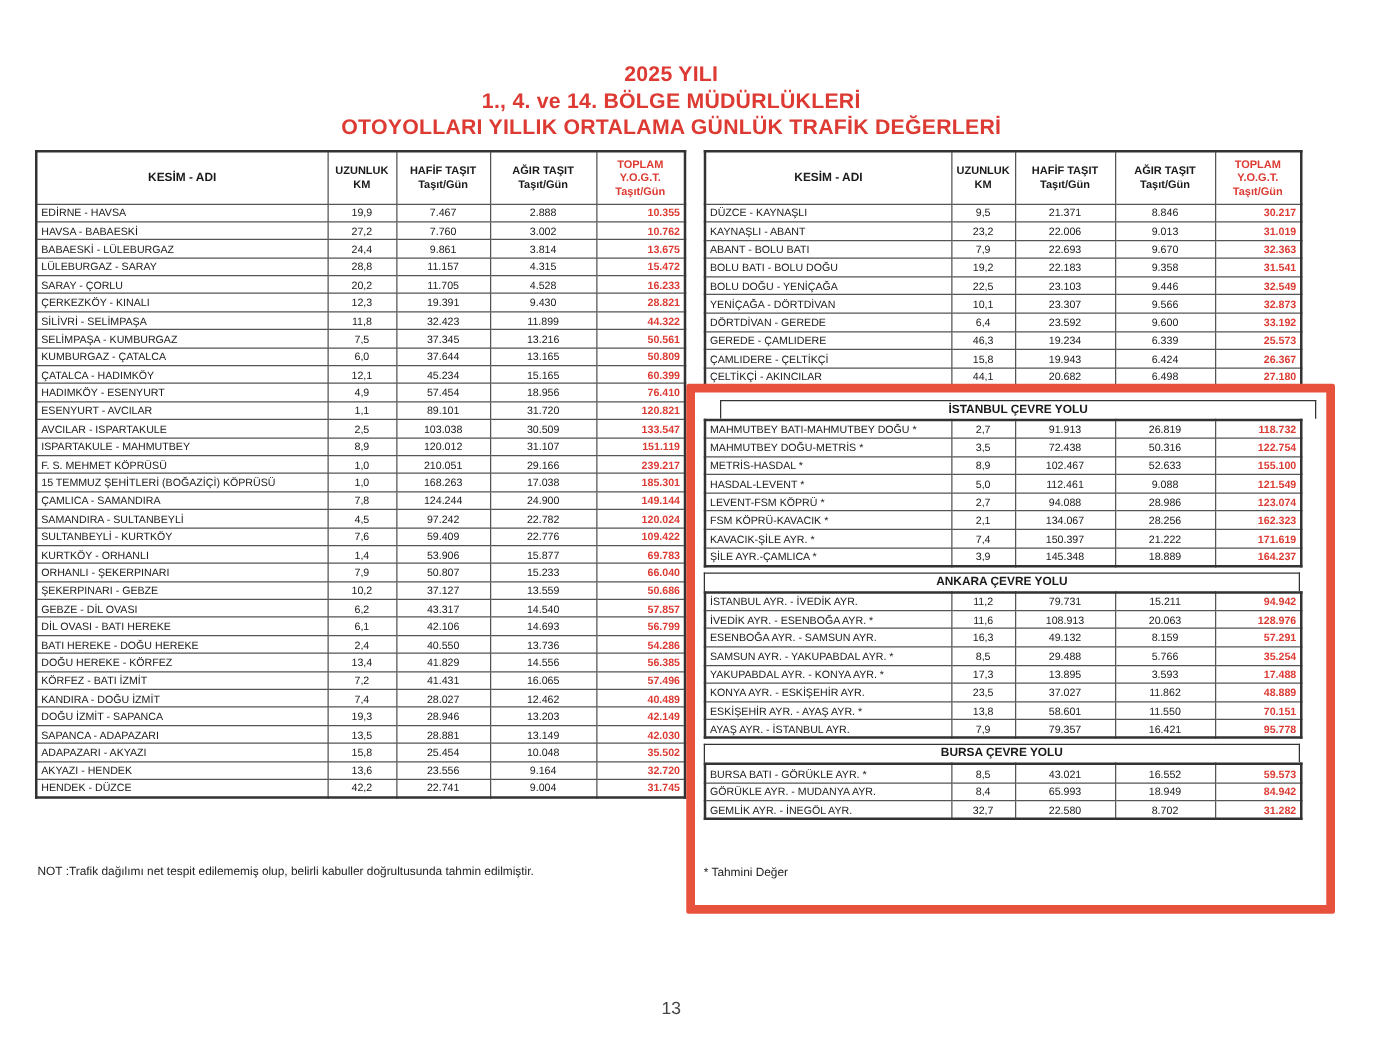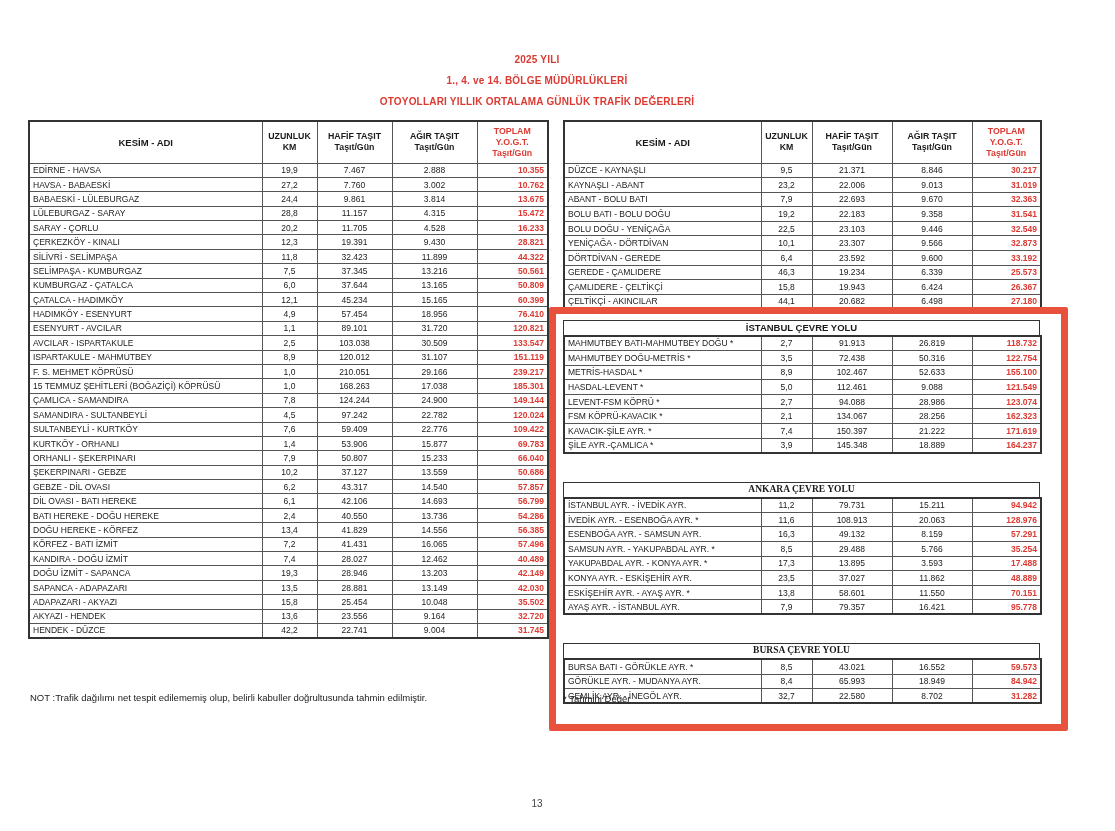--- a/index.html
+++ b/index.html
@@ -1,18 +1,18 @@
 <!DOCTYPE html>
 <html><head>
 <meta charset="utf-8">
 <style>
   * { margin:0; padding:0; box-sizing:border-box; }
   html,body { width:1115px; height:831px; background:#ffffff; font-family:"Liberation Sans", sans-serif; position:relative; overflow:hidden; color:#1a1a1a; }
 
-  .title-block { position:absolute; top:49px; left:0; width:1074px; text-align:center; color:#dc3a32; font-weight:bold; font-size:10px; line-height:21px; letter-spacing:0.2px; }
+  .title-block { position:absolute; top:49px; left:0; width:1074px; text-align:center; color:#dc3a32; font-weight:bold; font-size:17px; line-height:21px; letter-spacing:0.2px; }
 
   .panel { position:absolute; top:120px; }
   .panel-left  { left:28px;  width:519px; }
   .panel-right { left:563px; width:477px; }
 
   table { border-collapse:collapse; table-layout:fixed; background:#fff; }
   .tbl-left  { width:519px; }
   .tbl-right { width:477px; }
   table, th, td { border:1px solid #555; }
   table { border:2px solid #333; }
@@ -23,28 +23,28 @@
   th.h-total { color:#dc3a32;margin-top:21px; }
 
   tbody tr { height:14.4px; }
   .tbl-right tbody tr, .tbl-sec tbody tr { height:14.6px; }
   td { font-size:8.5px; white-space:nowrap; overflow:hidden; vertical-align:middle; padding:0 2px; }
   td.c0 { text-align:left; padding-left:3px; }
   td.c1, td.c2, td.c3 { text-align:center; }
   td.c4 { text-align:right; color:#dc3a32; font-weight:bold; padding-right:3px; }
 
   .section-band { width:477px; height:15px; border:1.5px solid #333; border-bottom:none; text-align:center; font-weight:bold; font-size:9.5px; line-height:13px; background:#fff; }
-  .sec-gap-first { margin-top:10px; }
-  .sec-gap { margin-top:28px;font-family:Liberation Serif, serif; }
+  .sec-gap-first { margin-top:10px;margin-left:13px; }
+  .sec-gap { margin-top:4px; }
 
   .note { position:absolute; font-size:9.5px; color:#222; }
   .note-left  { left:30px;  top:692px; }
   .note-right { left:563px; top:693px; }
 
-  .page-number { position:absolute; top:798px; left:0; width:1074px; text-align:center; font-size:10px; color:#444; }
+  .page-number { position:absolute; top:798px; left:0; width:1074px; text-align:center; font-size:14px; color:#444; }
 
   .highlight-rect { position:absolute; left:549px; top:307px; width:519px; height:424px; border:7px solid #e8523c; border-radius:2px; pointer-events:none; }
 </style>
 </head>
 <body>
 
 <div class="title-block">
   <div>2025 YILI</div>
   <div>1., 4. ve 14. BÖLGE MÜDÜRLÜKLERİ</div>
   <div>OTOYOLLARI YILLIK ORTALAMA GÜNLÜK TRAFİK DEĞERLERİ</div>

